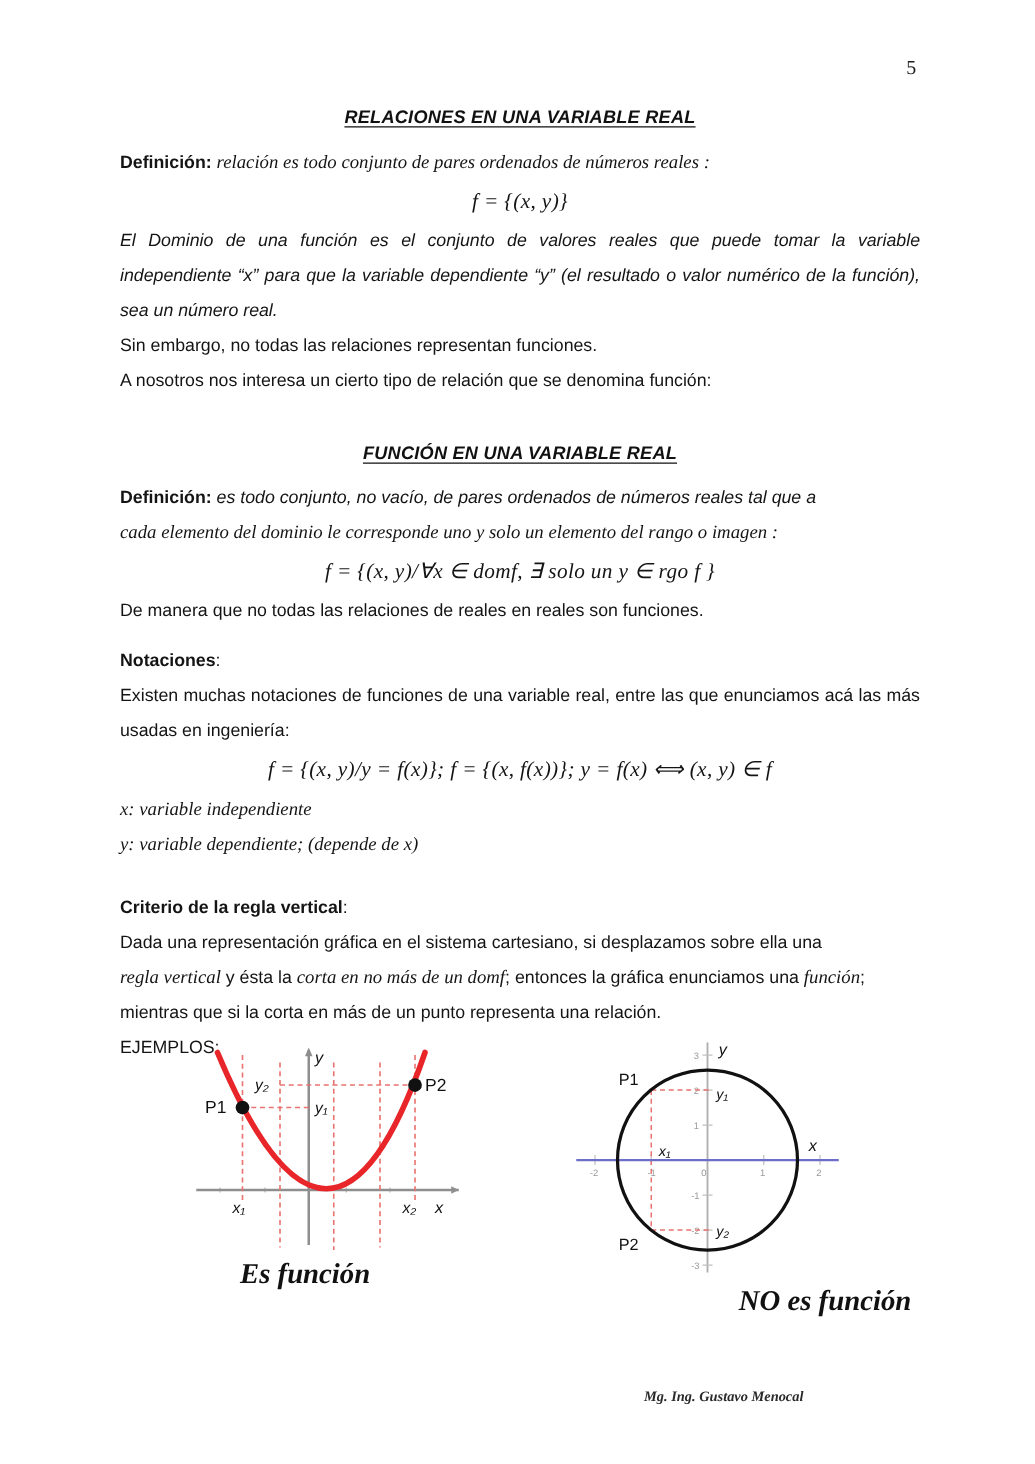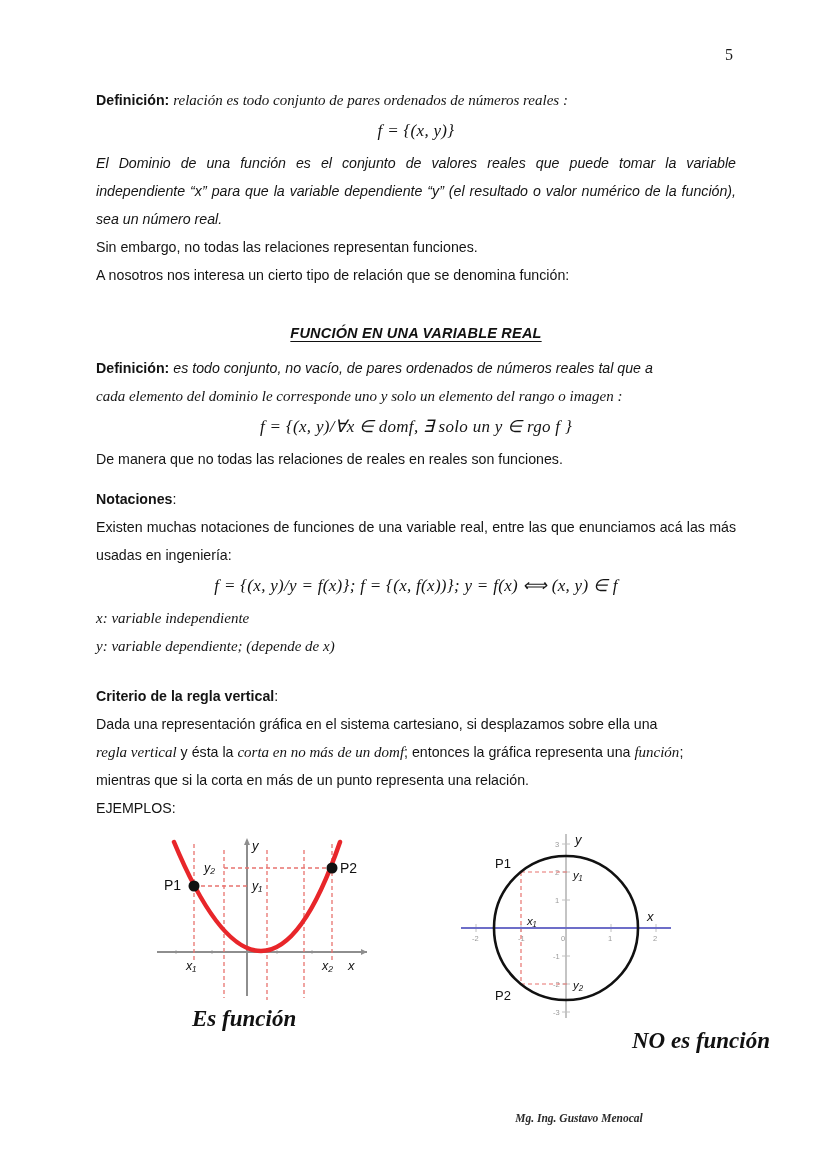--- a/index.html
+++ b/index.html
@@ -99,21 +99,21 @@
   .fig-caption {
     position: absolute;
     font-family: "Liberation Serif", serif;
     font-style: italic;
     font-weight: bold;
     font-size: 23px;
     color: #111;
     white-space: nowrap;
   }
   .cap-left  { left: 40px;  top: 178px; }
-  .cap-right { left: 140px; top: 200px; margin-left: 41px; }
+  .cap-right { left: 140px; top: 200px; }
 
   .footer {
     position: absolute;
     left: 0;
     top: 1108px;
     width: 828px;
     text-align: center;
     padding-right: 0;
   }
   .footer span {
@@ -129,20 +129,21 @@
 </style>
 </head>
 <body>
 
 <div class="page">
 
   <div class="page-number">5</div>
 
   <div class="content">
 
+    <h1 class="section-title">RELACIONES EN UNA VARIABLE REAL</h1>
 
     <p class="para nojust">
       <span class="b">Definición</span><span class="b">:</span>
       <span class="serif-i">relación es todo conjunto de pares ordenados de números reales :</span>
     </p>
 
     <div class="formula">f = {(x, y)}</div>
 
     <p class="para"><span class="i">El Dominio de una función es el conjunto de valores reales que puede tomar la variable independiente “x” para que la variable dependiente “y” (el resultado o valor numérico de la función), sea un número real.</span></p>
 
@@ -185,21 +186,21 @@
     </p>
 
     <div class="spacer-md"></div>
 
     <p class="para nojust">
       <span class="b">Criterio de la regla vertical</span><span>:</span>
     </p>
 
     <p class="para">Dada una representación gráfica en el sistema cartesiano, si desplazamos sobre ella una</p>
 
-    <p class="para"><span class="serif-i">regla vertical</span><span> y ésta la </span><span class="serif-i">corta en no más de un domf</span><span>; entonces la gráfica representa una </span><span class="serif-i">función</span><span>;</span></p>
+    <p class="para"><span class="serif-i">regla vertical</span><span> y ésta la </span><span class="serif-i">corta en no más de un domf</span><span>; entonces la gráfica enunciamos una </span><span class="serif-i">función</span><span>;</span></p>
 
     <p class="para nojust">mientras que si la corta en más de un punto representa una relación.</p>
 
     <p class="para nojust">EJEMPLOS:</p>
 
   </div>
 
   <div class="figures">
 
     <div class="fig fig-left">

